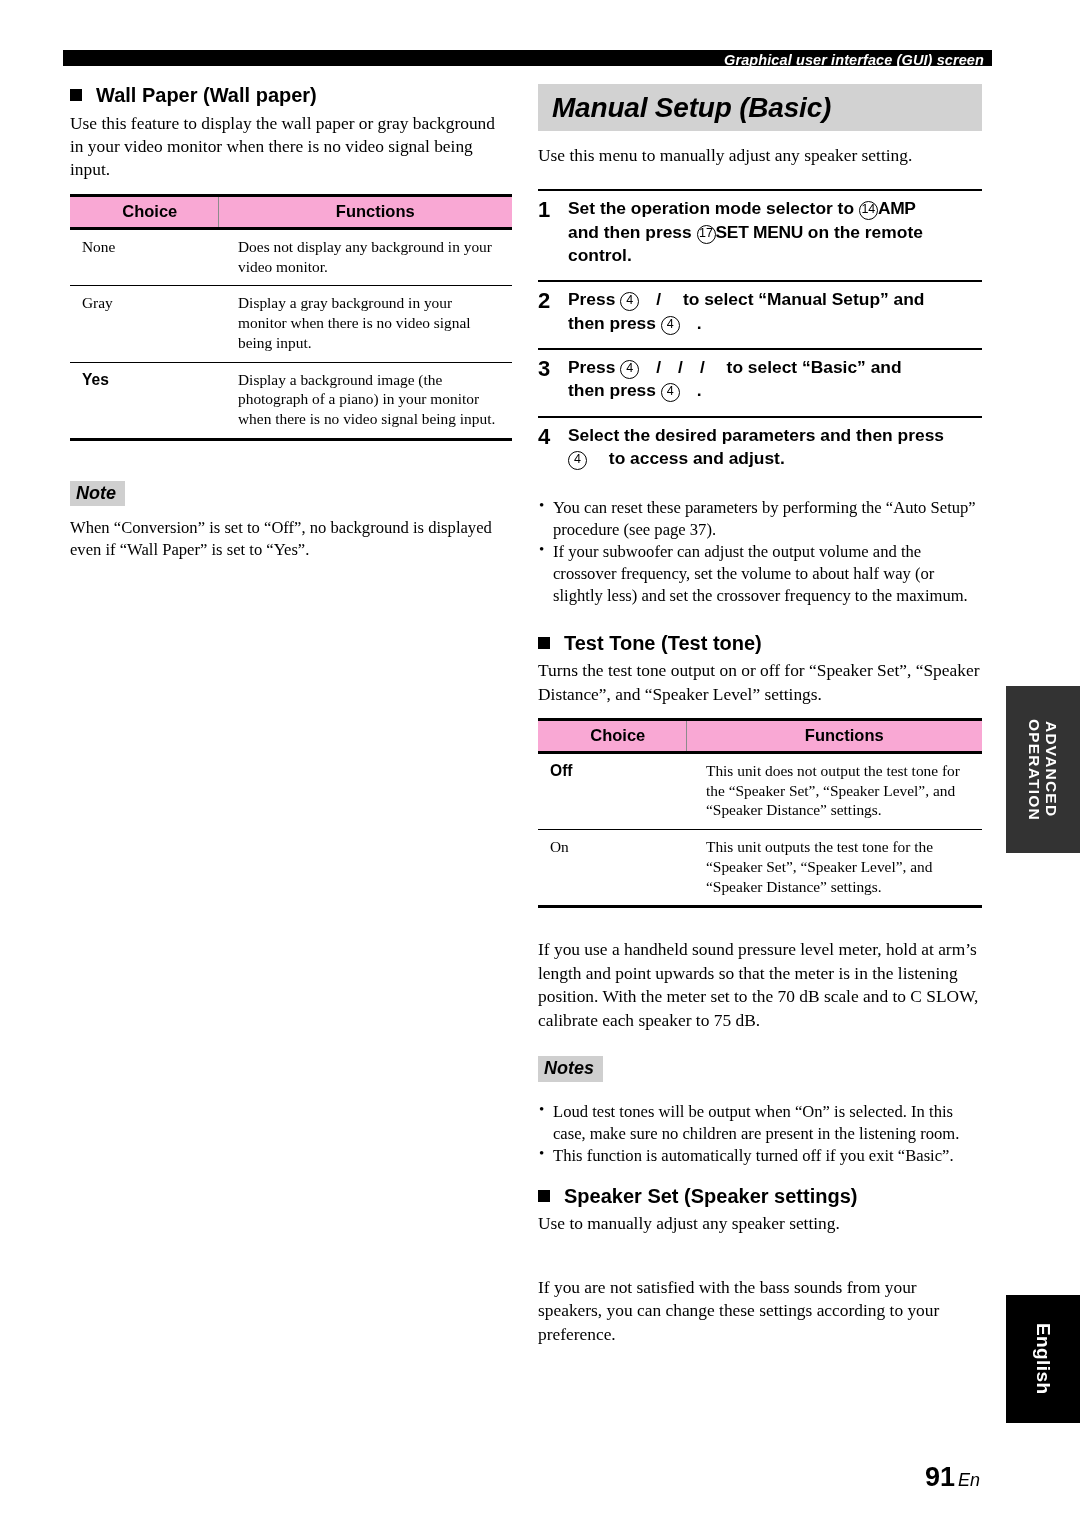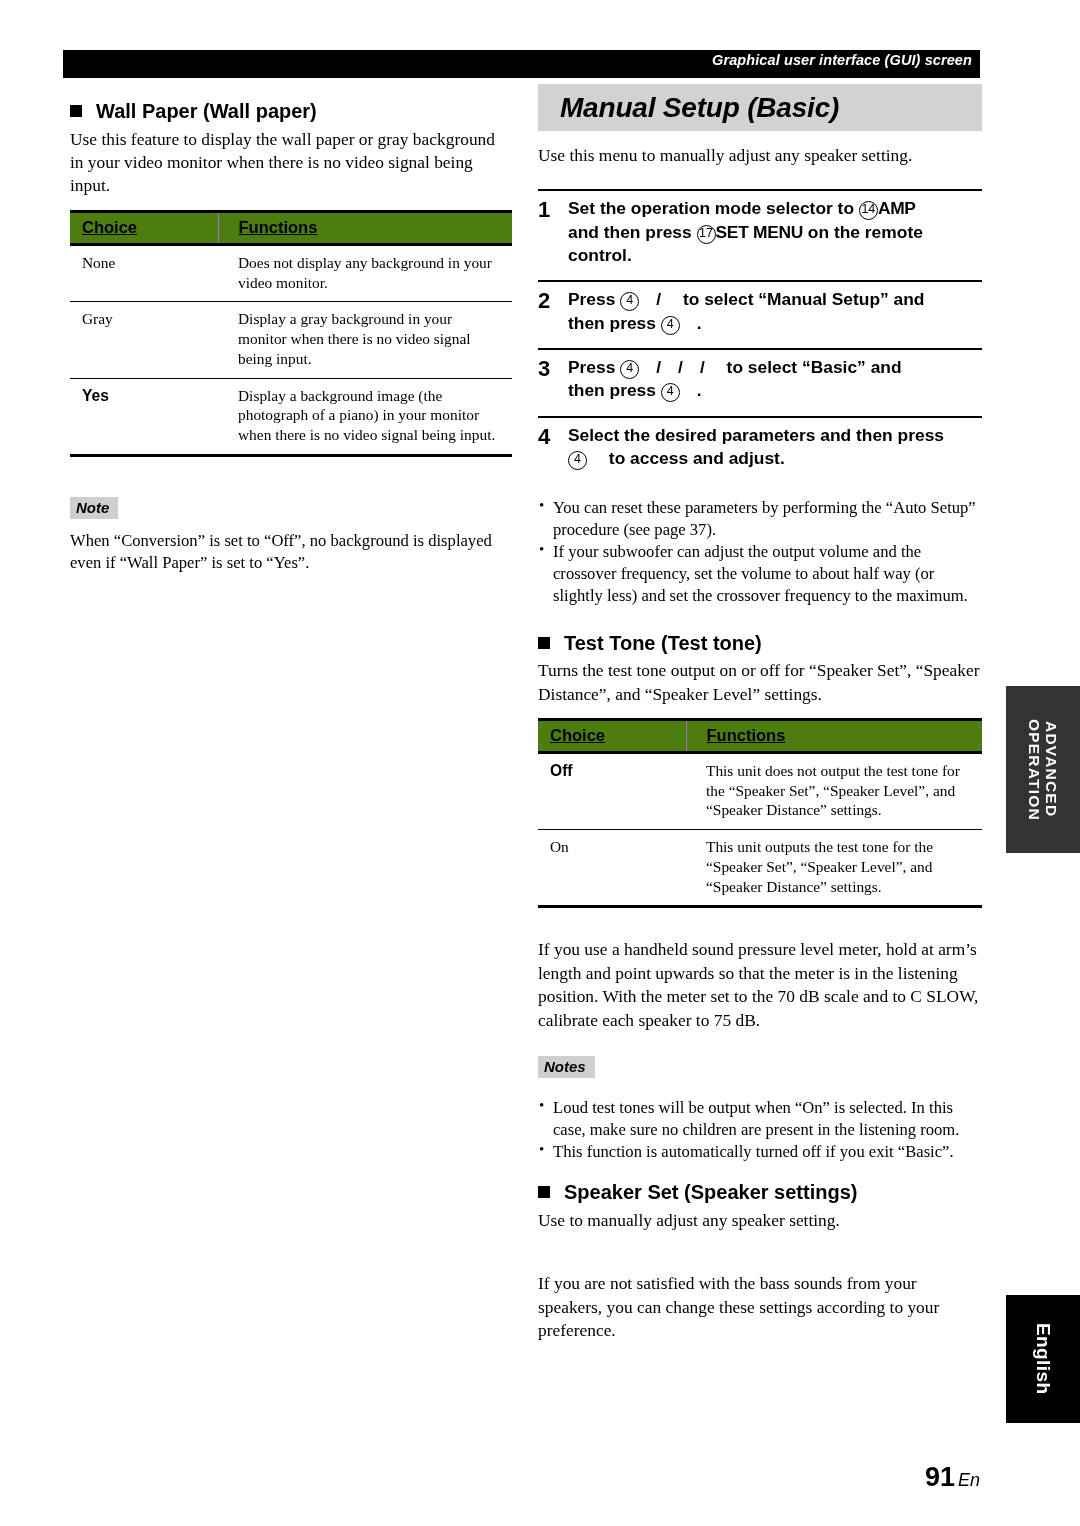--- a/index.html
+++ b/index.html
@@ -23,41 +23,42 @@
     width: 1080px;
     height: 1526px;
   }
 
   
   .header-bar {
     position: absolute;
     left: 63px;
     top: 50px;
     width: 917px;
-    height: 28px;
+    height: 16px;
     background: #000000;
+    padding-left: 12px;
   }
   .header-bar-text {
     position: absolute;
     right: 8px;
     top: 2px;
     color: #ffffff;
     font-family: "Liberation Sans", sans-serif;
     font-style: italic;
     font-weight: bold;
     font-size: 14.5px;
     letter-spacing: 0.1px;
     white-space: nowrap;
   }
 
   
   .col-left {
     position: absolute;
     left: 70px;
-    top: 100px;
+    top: 84px;
     width: 442px;
   }
   .col-right {
     position: absolute;
     left: 538px;
     top: 84px;
     width: 444px;
   }
 
   
@@ -94,29 +95,28 @@
   .gap-40 { height: 40px; }
 
   
   .ctable {
     width: 100%;
     border-collapse: collapse;
     margin-top: 12px;
     font-size: 15px;
   }
   .ctable .thead-row td {
-    background: #4d7c0f;
+    background: #f9a8d4;
     font-family: "Liberation Sans", sans-serif;
     font-weight: bold;
     font-size: 16.5px;
-    text-align: left;
+    text-align: center;
     padding: 4px 0 5px 0;
     border-top: 3px solid #000;
     border-bottom: 3px solid #000;
-    text-decoration: underline;
   }
   .ctable .thead-row td.c1 {
     border-right: 1px solid #8c8c8c;
   }
   .ctable tbody td {
     vertical-align: top;
     padding: 7px 8px 9px 0;
     border-bottom: 1.6px solid #000;
     font-size: 15.4px;
     line-height: 1.28;
@@ -137,37 +137,37 @@
     padding-left: 20px;
   }
 
   
   .note-badge {
     display: inline-block;
     background: #cfcfcf;
     font-family: "Liberation Sans", sans-serif;
     font-style: italic;
     font-weight: bold;
-    font-size: 15px;
+    font-size: 18px;
     padding: 2px 9px 3px 6px;
     line-height: 1.15;
   }
   .note-body {
     margin: 11px 0 0 0;
     font-size: 16.6px;
     line-height: 1.33;
   }
 
   
   .banner {
     background: #d2d2d2;
     height: 47px;
     display: flex;
     align-items: center;
-    padding-left: 22px;
+    padding-left: 14px;
     margin-bottom: 13px;
   }
   .banner-text {
     font-family: "Liberation Sans", sans-serif;
     font-style: italic;
     font-weight: bold;
     font-size: 28px;
     letter-spacing: -0.2px;
   }
 

